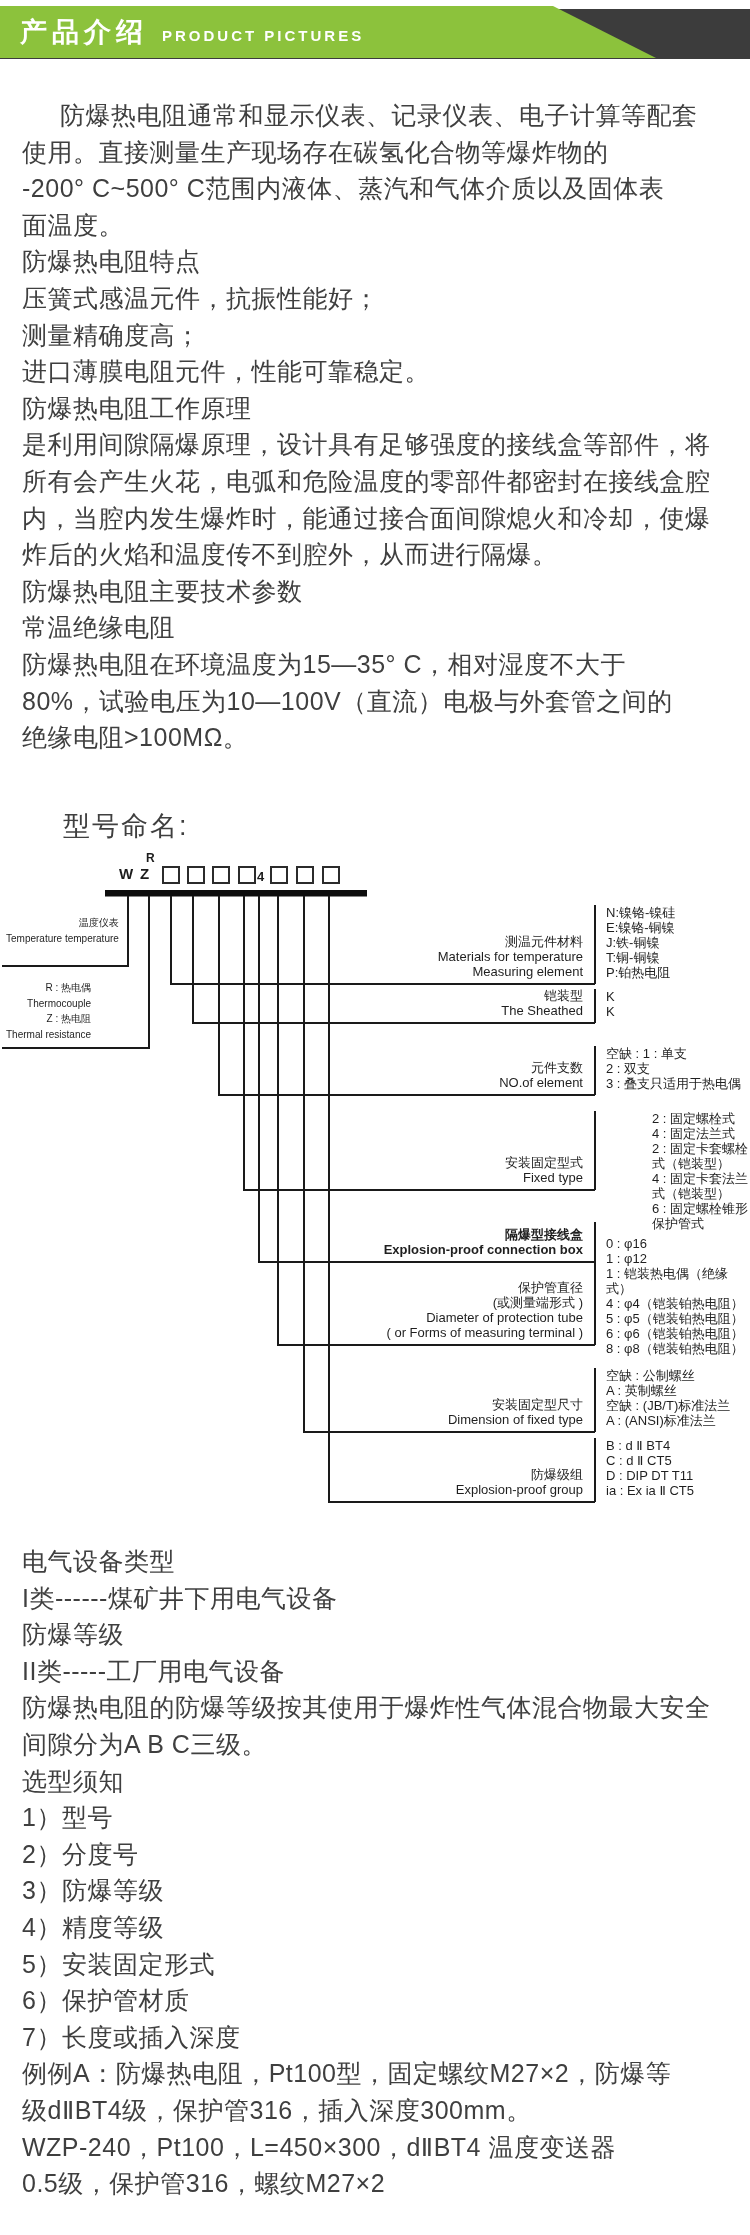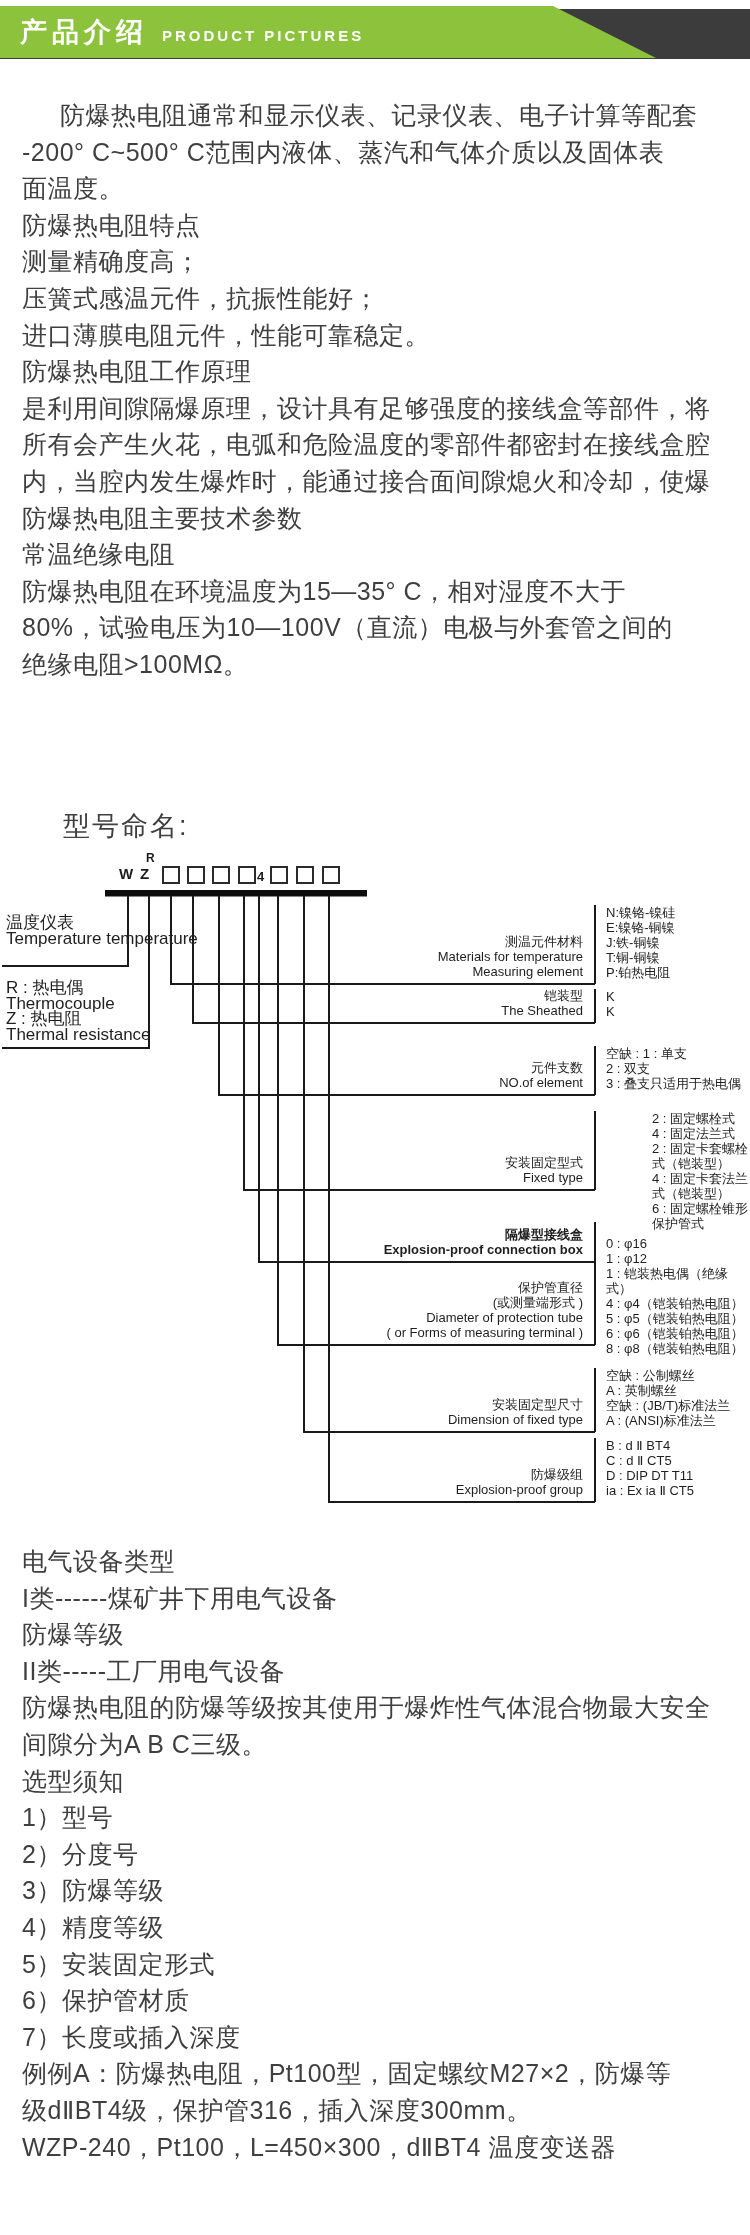--- a/index.html
+++ b/index.html
@@ -20,47 +20,49 @@
   .textblock.intro [data-idx="0"]{padding-left:38px;}
   
   .dg-title{position:absolute;left:63px;top:808px;font-size:27px;color:#3f3f3f;letter-spacing:2px;}
   .code-letter{position:absolute;font-size:15px;color:#1c1c1c;font-weight:bold;}
   .code-letter.small{font-size:12px;font-weight:bold;}
   .code-box{position:absolute;width:18px;height:18px;border:2px solid #2b2b2b;box-sizing:border-box;
             background:#ffffff;top:866px;}
   .code-digit{position:absolute;font-size:13px;color:#1c1c1c;top:869px;font-weight:bold;}
   svg.lines{position:absolute;left:0;top:850px;}
   .dlabel{position:absolute;right:167px;text-align:right;font-size:13px;line-height:15px;color:#1f1f1f;}
-  .dleft{position:absolute;left:6px;text-align:left;font-size:17px;line-height:15.5px;color:#1f1f1f;}
+  .dleft{position:absolute;left:6px;text-align:right;font-size:10px;line-height:15.5px;color:#1f1f1f;}
   .dopts{position:absolute;left:606px;text-align:left;font-size:13px;line-height:15px;color:#1f1f1f;}
 </style>
 </head>
 <body>
 
 <div class="page">
 
   <div class="header-band">
     <div class="ribbon">
       <span class="cn">产品介绍</span>
       <span class="en">PRODUCT PICTURES</span>
     </div>
   </div>
 
   <div class="textblock intro">
       <div data-idx="0">防爆热电阻通常和显示仪表、记录仪表、电子计算等配套</div>
+      <div data-idx="1">使用。直接测量生产现场存在碳氢化合物等爆炸物的</div>
       <div data-idx="2">-200° C~500° C范围内液体、蒸汽和气体介质以及固体表</div>
       <div data-idx="3">面温度。</div>
       <div data-idx="4">防爆热电阻特点</div>
+      <div data-idx="5">压簧式感温元件，抗振性能好；</div>
       <div data-idx="6">测量精确度高；</div>
-      <div data-idx="5">压簧式感温元件，抗振性能好；</div>
       <div data-idx="8">进口薄膜电阻元件，性能可靠稳定。</div>
       <div data-idx="9">防爆热电阻工作原理</div>
       <div data-idx="10">是利用间隙隔爆原理，设计具有足够强度的接线盒等部件，将</div>
       <div data-idx="11">所有会产生火花，电弧和危险温度的零部件都密封在接线盒腔</div>
       <div data-idx="12">内，当腔内发生爆炸时，能通过接合面间隙熄火和冷却，使爆</div>
+      <div data-idx="13">炸后的火焰和温度传不到腔外，从而进行隔爆。</div>
       <div data-idx="14">防爆热电阻主要技术参数</div>
       <div data-idx="15">常温绝缘电阻</div>
       <div data-idx="16">防爆热电阻在环境温度为15—35° C，相对湿度不大于</div>
       <div data-idx="17">80%，试验电压为10—100V（直流）电极与外套管之间的</div>
       <div data-idx="18">绝缘电阻&gt;100MΩ。</div>
     </div>
 
   <div class="dg-title">型号命名:</div>
 
   <span class="code-letter" style="left:119px;top:865px;">W</span>
@@ -207,15 +209,16 @@
       <div data-idx="7">1）型号</div>
       <div data-idx="8">2）分度号</div>
       <div data-idx="9">3）防爆等级</div>
       <div data-idx="10">4）精度等级</div>
       <div data-idx="11">5）安装固定形式</div>
       <div data-idx="12">6）保护管材质</div>
       <div data-idx="13">7）长度或插入深度</div>
       <div data-idx="14">例例A：防爆热电阻，Pt100型，固定螺纹M27×2，防爆等</div>
       <div data-idx="15">级dⅡBT4级，保护管316，插入深度300mm。</div>
       <div data-idx="16">WZP-240，Pt100，L=450×300，dⅡBT4 温度变送器</div>
+      <div data-idx="17">0.5级，保护管316，螺纹M27×2</div>
     </div>
 
 </div>
 
 </body></html>

